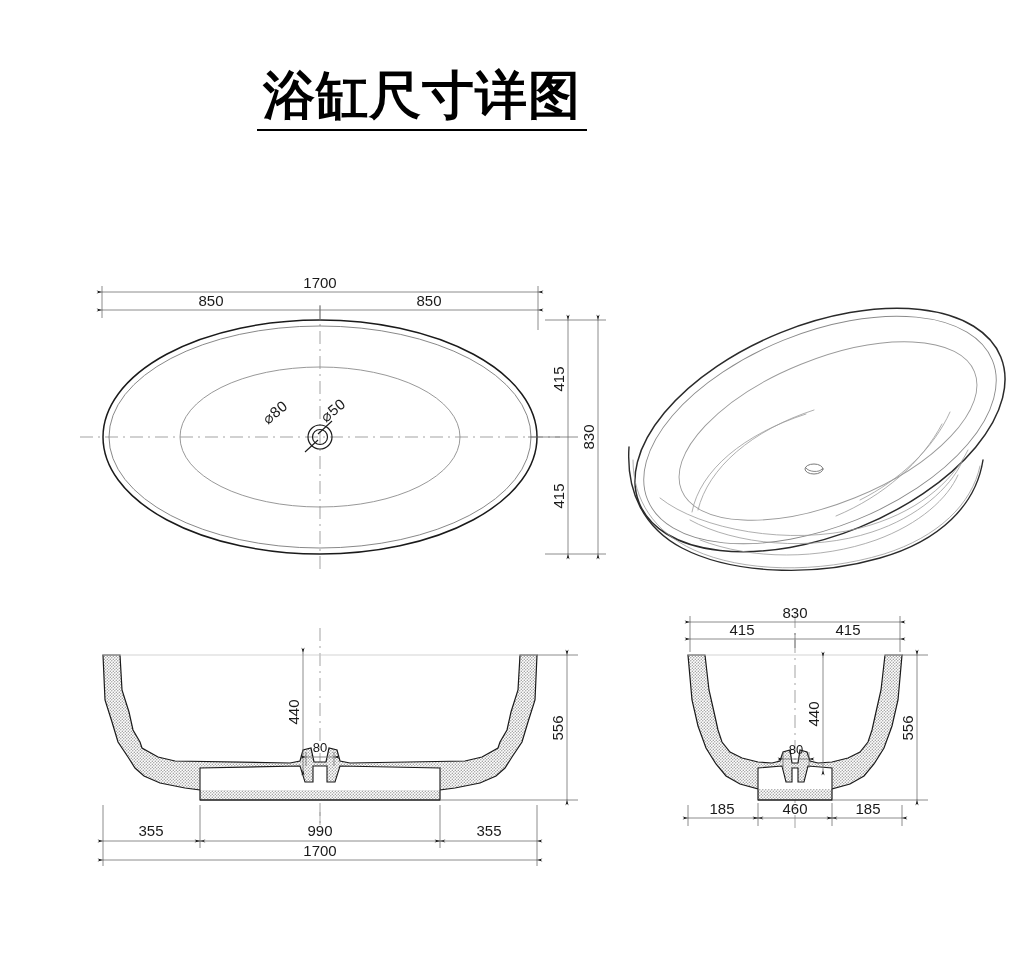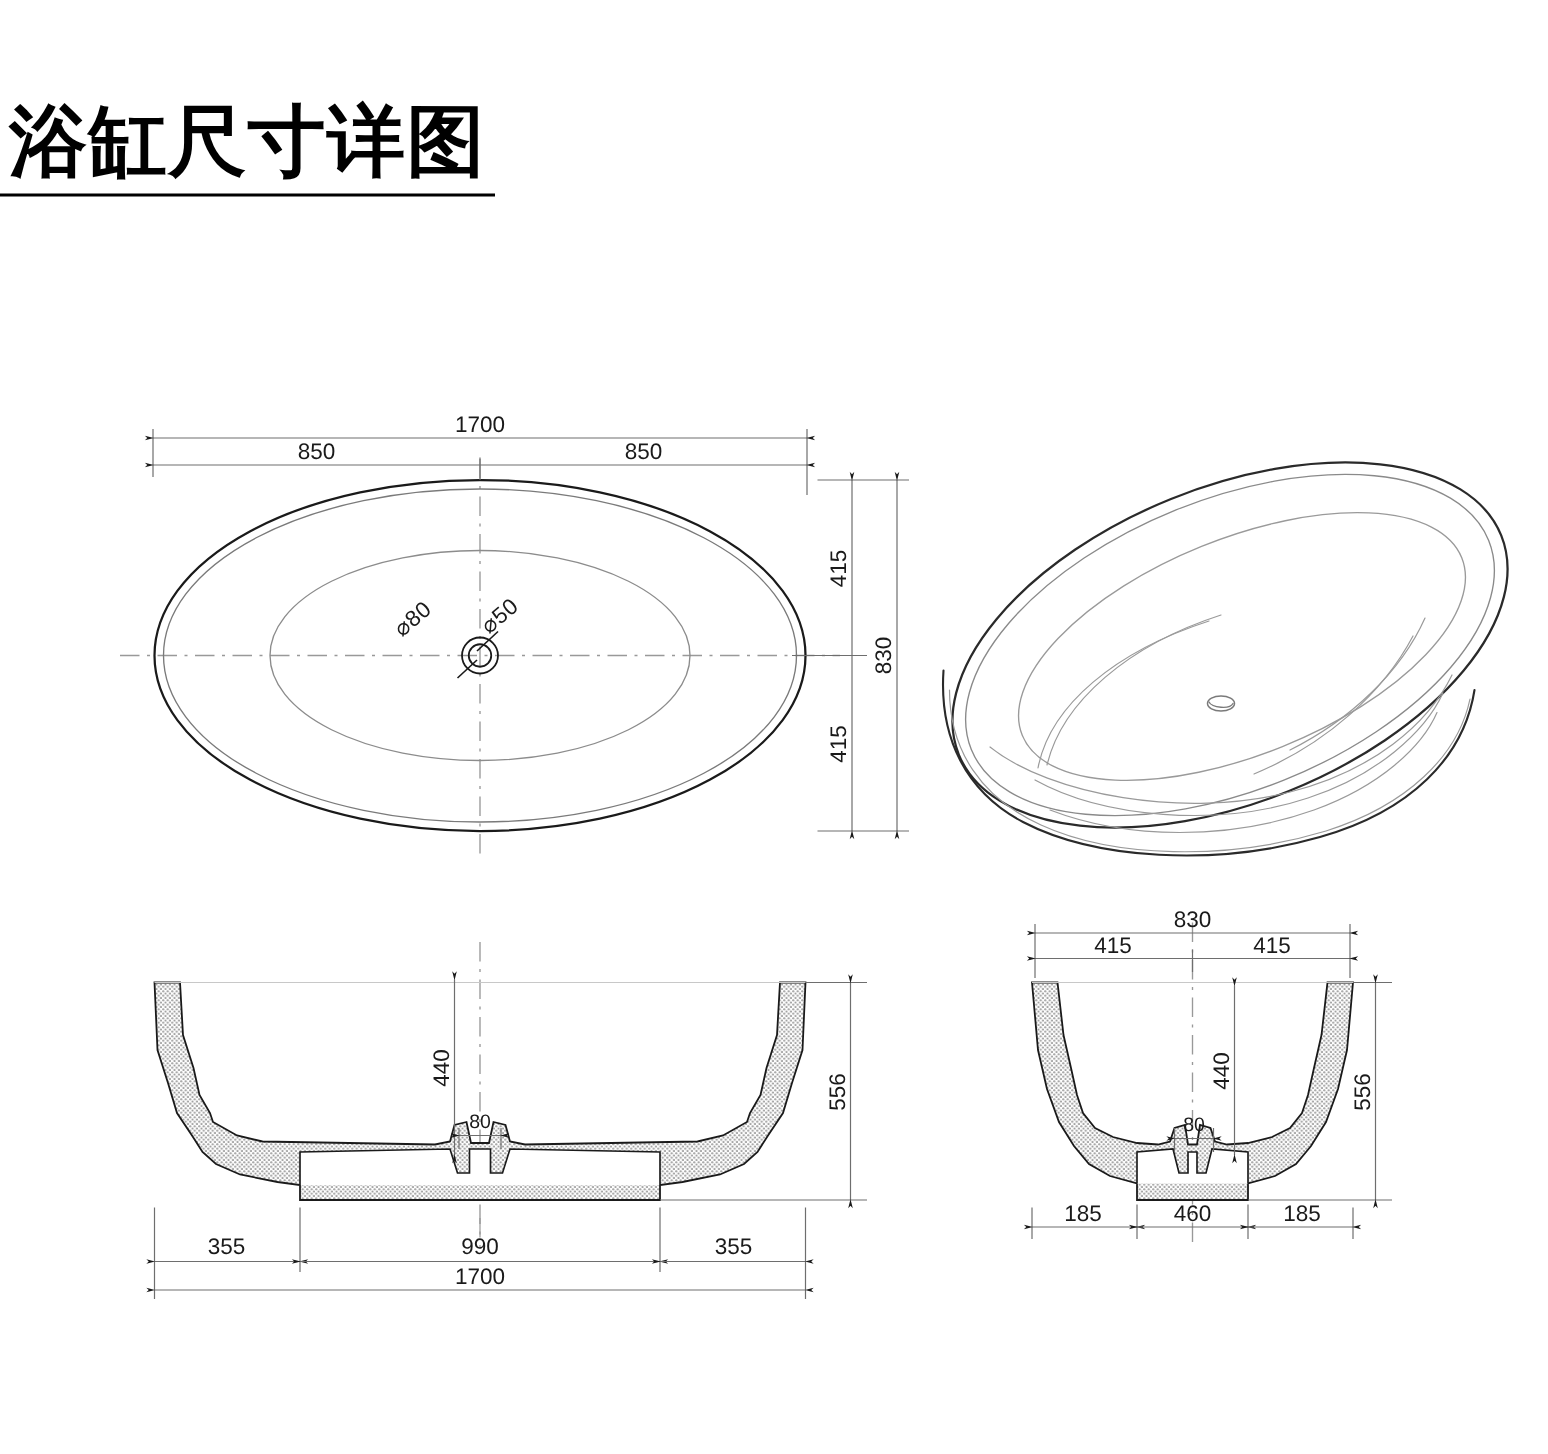--- a/index.html
+++ b/index.html
@@ -19,21 +19,21 @@
     left: 0;
     top: 0;
     width: 1032px;
     height: 969px;
   }
   .title-block {
     position: absolute;
     left: 0;
     top: 68px;
     width: 844px;
-    text-align: left;
+    text-align: center;
     pointer-events: none;
   }
   .title-text {
     display: inline-block;
     font-family: "DejaVu Sans", sans-serif;
     font-size: 52px;
     font-weight: bold;
     color: #000000;
     letter-spacing: 1px;
     line-height: 1.05;

